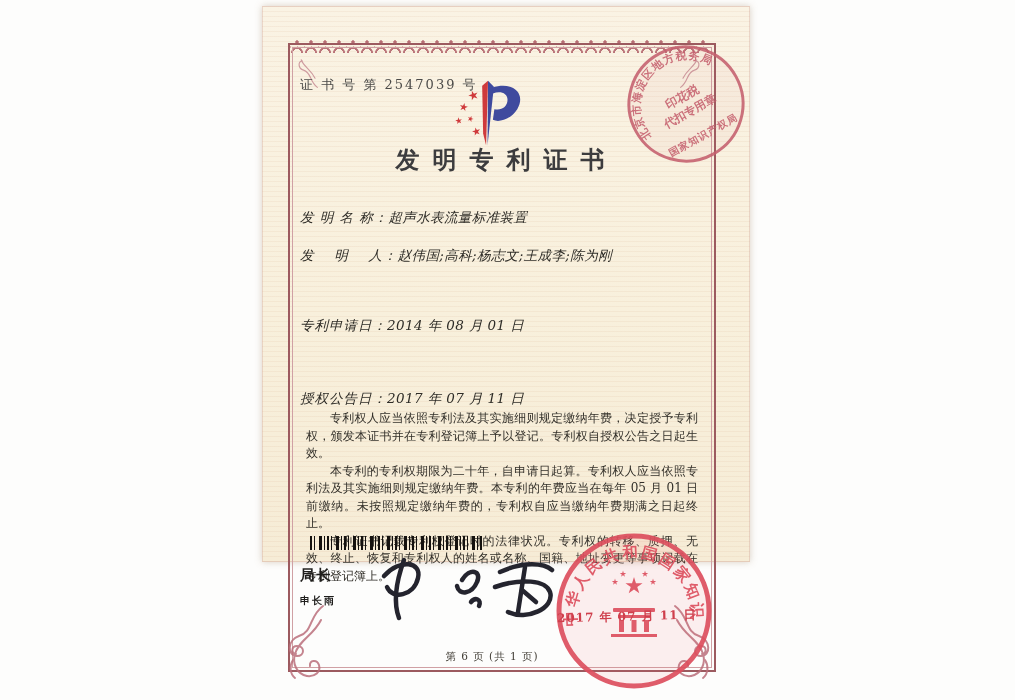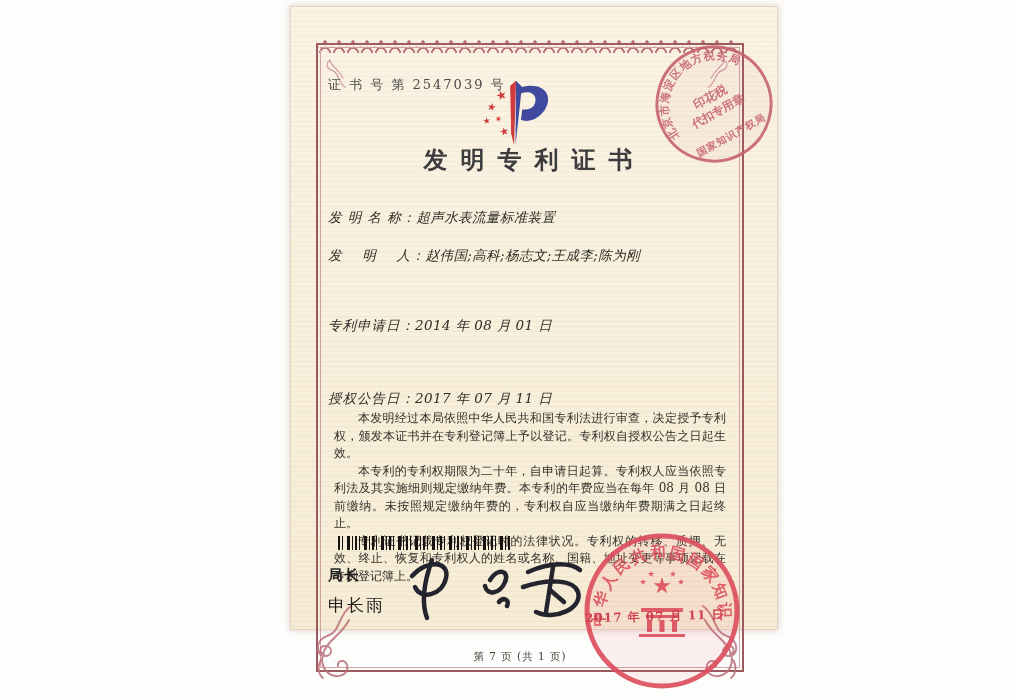--- a/index.html
+++ b/index.html
@@ -1,25 +1,25 @@
 <!DOCTYPE html>
 <html><head>
 <meta charset="utf-8">
 <style>
   html,body{margin:0;padding:0;width:1015px;height:700px;background:#ffffff;overflow:hidden;
     font-family:"DejaVu Serif","Liberation Serif",serif;}
   .stage{position:relative;width:1015px;height:700px;background:#fdfdfc;}
 
   
-  .sheet{position:absolute;left:262px;top:6px;width:488px;height:624px;
+  .sheet{position:absolute;left:262px;top:6px;width:488px;height:556px;
     background:#f9f1df;
     background-image:
       repeating-linear-gradient(180deg, rgba(205,150,115,.10) 0 1px, rgba(0,0,0,0) 1px 5px),
       linear-gradient(180deg,#faf3e4 0%,#f8f0dc 55%,#f6ecd6 100%);
-    box-shadow:0 0 7px rgba(150,120,90,.35), inset 0 0 0 1px rgba(205,160,150,.35);margin-left:28px;}
+    box-shadow:0 0 7px rgba(150,120,90,.35), inset 0 0 0 1px rgba(205,160,150,.35);}
 
   
   .frame{position:absolute;left:26px;top:37px;width:424px;height:625px;
     border:2px solid #9c5a5f;}
   .frame::before{content:'';position:absolute;inset:2px;border:1px solid #d0a0a4;}
 
   
   .lace{position:absolute;left:28px;top:33px;width:420px;height:14px;
     background-image:
       radial-gradient(circle at 7px 14px, rgba(0,0,0,0) 4.2px, rgba(176,95,104,.85) 4.2px 5.6px, rgba(0,0,0,0) 6.4px),
@@ -42,21 +42,21 @@
   .field-row .lab{letter-spacing:1px;}
   .body-text{position:absolute;left:44px;top:404px;width:392px;font-size:12px;line-height:17.5px;
     color:#33302a;text-align:justify;}
   .body-text p{margin:0;text-indent:2em;}
 
   .barcode{position:absolute;left:48px;top:530px;width:172px;height:14px;
     background-image:
       repeating-linear-gradient(90deg,#15120f 0 2px,rgba(0,0,0,0) 2px 4px,#15120f 4px 5px,rgba(0,0,0,0) 5px 9px,#15120f 9px 12px,rgba(0,0,0,0) 12px 14px,#15120f 14px 15px,rgba(0,0,0,0) 15px 17px);}
 
   .director-title{position:absolute;left:38px;top:560px;font-size:14.5px;font-weight:600;color:#1f1e1c;letter-spacing:2px;}
-  .director-name{position:absolute;left:38px;top:588px;font-size:17px;font-weight:400;color:#1f1e1c;letter-spacing:2px;}
+  .director-name{position:absolute;left:38px;top:588px;font-size:10px;font-weight:700;color:#1f1e1c;letter-spacing:2px;}
   .signature{position:absolute;left:112px;top:544px;width:205px;height:82px;}
 
   .seal{position:absolute;left:291px;top:524px;width:162px;height:162px;opacity:.92;}
   .seal-date{position:absolute;left:295px;top:602px;width:170px;font-size:12px;font-weight:700;
     color:#cf3f4c;letter-spacing:1px;transform:rotate(-1.5deg);white-space:nowrap;}
 
   .tax-stamp{position:absolute;left:360px;top:34px;width:128px;height:128px;transform:rotate(-29deg);opacity:.88;}
 
   .footer{position:absolute;left:125px;top:644px;width:210px;text-align:center;
     font-size:10.5px;color:#403c34;letter-spacing:1px;}
@@ -125,22 +125,22 @@
       <span class="lab">发　 明　 人：</span><span>赵伟国;高科;杨志文;王成李;陈为刚</span>
     </div>
     <div class="field-row" style="top:311px">
       <span class="lab">专利申请日：</span><span>2014 年 08 月 01 日</span>
     </div>
     <div class="field-row" style="top:384px">
       <span class="lab">授权公告日：</span><span>2017 年 07 月 11 日</span>
     </div>
 
     <div class="body-text">
-      <p>本发明经过本局依照中华人民共和国专利法进行审查，决定授予专利权，颁发本证书并在专利登记簿上予以登记。专利权自授权公告之日起生效。</p>
-      <p>本专利的专利权期限为二十年，自申请日起算。专利权人应当依照专利法及其实施细则规定缴纳年费。本专利的年费应当在每年 08 月 08 日前缴纳。未按照规定缴纳年费的，专利权自应当缴纳年费期满之日起终止。</p>
+      <p>专利权人应当依照专利法及其实施细则规定缴纳年费，决定授予专利权，颁发本证书并在专利登记簿上予以登记。专利权自授权公告之日起生效。</p>
+      <p>本专利的专利权期限为二十年，自申请日起算。专利权人应当依照专利法及其实施细则规定缴纳年费。本专利的年费应当在每年 05 月 01 日前缴纳。未按照规定缴纳年费的，专利权自应当缴纳年费期满之日起终止。</p>
       <p>专利证书记载专利权登记时的法律状况。专利权的转移、质押、无效、终止、恢复和专利权人的姓名或名称、国籍、地址变更等事项记载在专利登记簿上。</p>
     </div>
 
     <div class="barcode"></div>
 
     <div class="director-title">局长</div>
     <div class="director-name">申长雨</div>
 
     <svg class="signature" viewBox="0 0 205 82">
       <g fill="none" stroke="#24242e" stroke-width="4.5" stroke-linecap="round">
@@ -185,16 +185,16 @@
         <path id="taxArc" d="M 18,76 A 47,47 0 1 1 110,76"></path>
       </defs>
       <text font-size="11" font-weight="700" fill="#c5606e" letter-spacing="1">
         <textPath href="#taxArc">北京市海淀区地方税务局</textPath>
       </text>
       <text x="64" y="60" text-anchor="middle" font-size="12" font-weight="700" fill="#c5606e">印花税</text>
       <text x="64" y="76" text-anchor="middle" font-size="11.5" font-weight="700" fill="#c5606e">代扣专用章</text>
       <text x="64" y="103" text-anchor="middle" font-size="10" font-weight="700" fill="#c5606e" letter-spacing="1">国家知识产权局</text>
     </svg>
 
-    <div class="footer">第 7 页 (共 1 页)</div>
+    <div class="footer">第 6 页 (共 1 页)</div>
 
   </div>
 </div>
 
 </body></html>

